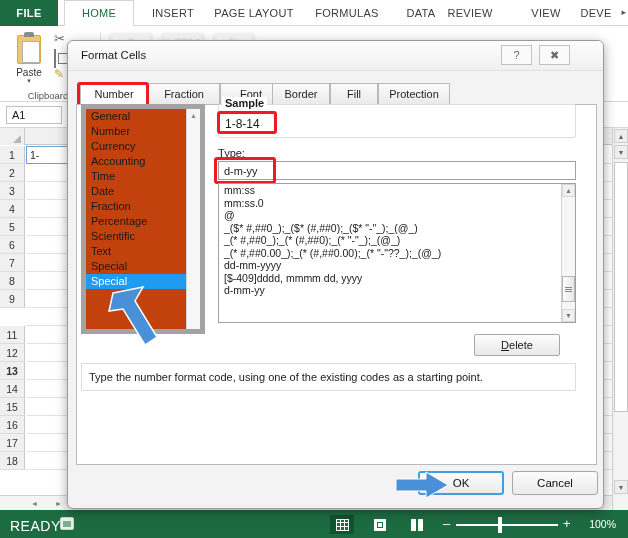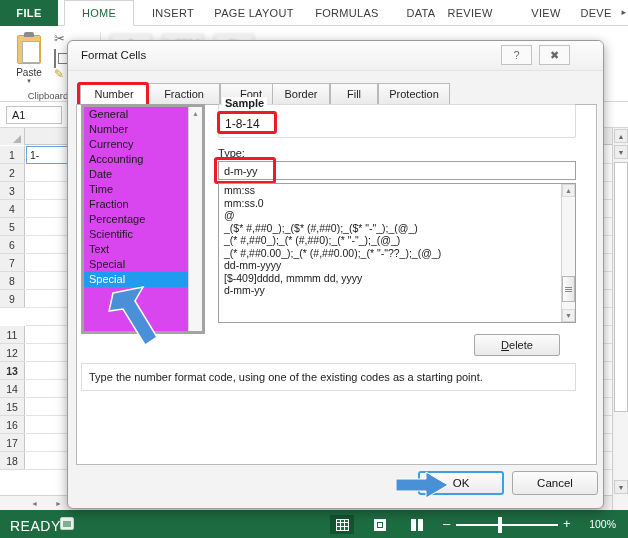--- a/index.html
+++ b/index.html
@@ -357,22 +357,22 @@
     background: #ffffff;
     border: 1px solid #b9b9b9;
   }
 
   .lbl { position: absolute; font-size: 11px; color: #1a1a1a; }
   .ul1 { text-decoration: underline; }
 
   .cat-list {
     position: absolute; left: 13px; top: 63px;
     width: 124px; height: 230px;
-    background: #d946ef;
-    border: 3px solid #a3a3a3;
+    background: #c2410c;
+    border: 5px solid #a3a3a3;
     overflow: hidden;
   }
   .cat-item {
     height: 15px; line-height: 15px;
     padding-left: 5px;
     font-size: 11px; color: #1a1a1a;
     white-space: nowrap;
   }
   .cat-item.sel { background: #1f9bf0; color: #ffffff; }
   .cat-scroll {
@@ -834,22 +834,22 @@
 
     <div class="lbl" style="left:13px;top:74px;">
       <span class="ul1">C</span><span>ategory:</span>
     </div>
     <div class="cat-list">
       <div id="catitems">
           <div class="cat-item">General</div>
           <div class="cat-item">Number</div>
           <div class="cat-item">Currency</div>
           <div class="cat-item">Accounting</div>
+          <div class="cat-item">Time</div>
           <div class="cat-item">Date</div>
-          <div class="cat-item">Time</div>
           <div class="cat-item">Fraction</div>
           <div class="cat-item">Percentage</div>
           <div class="cat-item">Scientific</div>
           <div class="cat-item">Text</div>
           <div class="cat-item">Special</div>
           <div class="cat-item sel">Special</div>
         </div>
       <div class="cat-scroll">
         <div class="cs-up">▲</div>
       </div>

